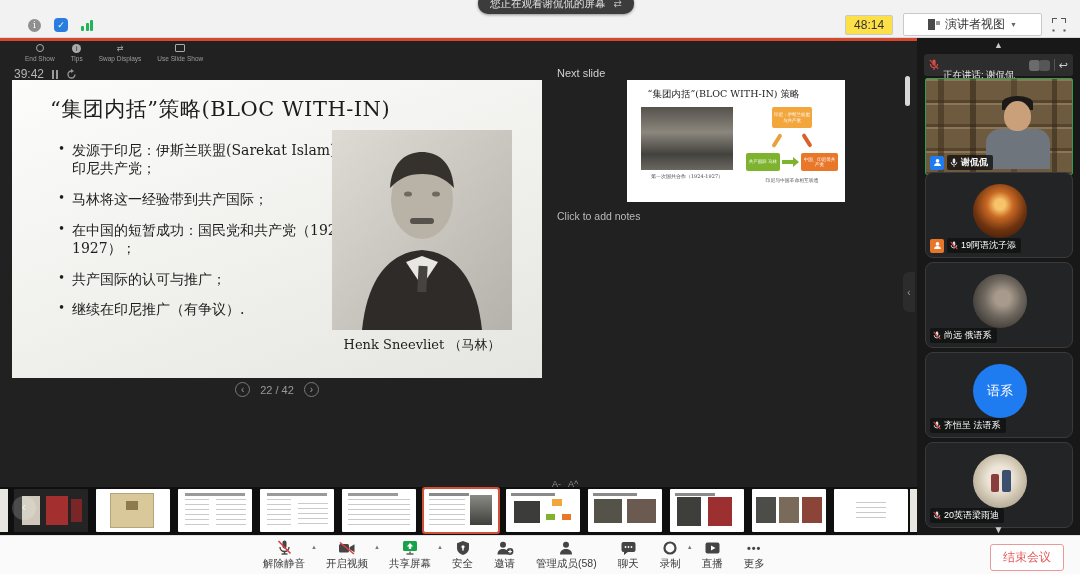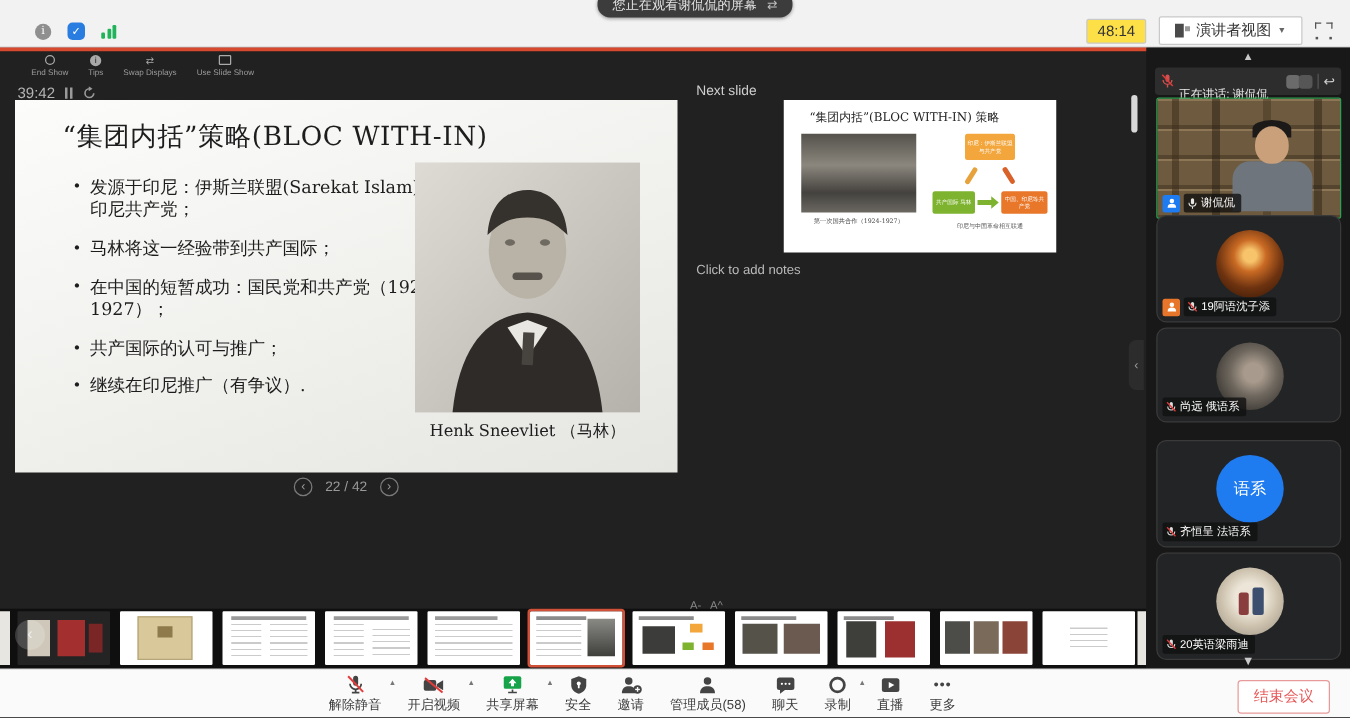--- a/index.html
+++ b/index.html
@@ -15,21 +15,21 @@
              font-size:9px; line-height:13px; text-align:center; font-family:"DejaVu Serif",serif; }
   .ic-shield { width:14px; height:14px; border-radius:4px; background:#2a7de0; color:#fff;
                font-size:9px; line-height:14px; text-align:center; }
   .ic-net { display:flex; align-items:flex-end; gap:1.5px; height:12px; }
   .ic-net i { display:block; width:3px; background:#21b35a; border-radius:1px; }
   .ic-net i:nth-child(1){height:5px;} .ic-net i:nth-child(2){height:8px;} .ic-net i:nth-child(3){height:11px;}
   .topbar-right { position:absolute; right:14px; top:13px; display:flex; gap:10px; align-items:center; }
   .timer-box { border:1px solid #c9c9c9; background:#fde047; color:#333; font-size:12px;
                padding:2px 8px; border-radius:2px; }
   .view-box { display:flex; align-items:center; gap:5px; border:1px solid #c9c9c9; background:#fff;
-              padding:2px 12px; border-radius:2px; color:#333; font-size:12px; }
+              padding:2px 24px; border-radius:2px; color:#333; font-size:12px; }
   .ic-view { position:relative; width:12px; height:11px; }
   .ic-view b { position:absolute; left:0; top:0; width:7px; height:11px; background:#4a4a4a; }
   .ic-view i { position:absolute; right:0; top:2px; width:4px; height:4px; background:#9a9a9a; }
   .ic-caret-dn { font-size:7px; color:#666; font-style:normal; }
   .ic-fullscreen { position:relative; width:14px; height:14px; }
   .ic-fullscreen:before, .ic-fullscreen:after { content:""; position:absolute; width:4px; height:4px; border:1.5px solid #555; }
   .ic-fullscreen:before { left:0; top:0; border-right:none; border-bottom:none; box-shadow:10px 10px 0 -1.5px #555; }
   .ic-fullscreen:after  { right:0; top:0; border-left:none; border-bottom:none; box-shadow:-10px 10px 0 -1.5px #555; }
 
   
@@ -112,21 +112,21 @@
   .sb-up { position:absolute; left:0; top:2px; width:163px; text-align:center; color:#c9c9c9; font-size:9px; }
   .sb-head { position:absolute; left:7px; top:16px; width:149px; height:22px; background:#2d2d2d; border-radius:3px;
              display:flex; align-items:center; gap:4px; padding:0 5px; }
   .sb-head .lbl { color:#ececec; font-size:9.5px; white-space:nowrap; flex:1;margin-top:20px; }
   .blob { width:11px; height:11px; border-radius:3px; background:#6b6b6b; }
   .blob.b2 { background:#565656; margin-left:-5px; }
   .sb-div { width:1px; height:12px; background:#555; }
   .sb-reply { color:#cfcfcf; font-size:11px; }
   .vtile { position:absolute; left:8px; width:148px; background:#232426; border:1px solid #3a3a3a; border-radius:8px; overflow:hidden; }
   .v-video { top:40px; height:97px; border:1px solid #2f9e4f; border-radius:2px;
-             background:repeating-linear-gradient(180deg,#8d7655 0 2px,#6e5a3e 2px 21px,#55442e 21px 24px); }
+             background:repeating-linear-gradient(180deg,#8d7655 0 2px,#6e5a3e 2px 21px,#55442e 21px 24px);font-weight:bold; }
   .v-books { position:absolute; inset:0;
              background:linear-gradient(90deg,transparent 0 8%, rgba(60,45,28,.55) 8% 12%, transparent 12% 30%,
              rgba(42,32,20,.5) 30% 34%, transparent 34% 58%, rgba(70,55,35,.5) 58% 62%, transparent 62% 86%,
              rgba(45,35,22,.5) 86% 90%, transparent 90%); }
   .v-head { position:absolute; left:78px; top:22px; width:27px; height:30px; border-radius:50% 50% 46% 46%; background:#c9a07a; }
   .v-hair { position:absolute; left:76px; top:17px; width:31px; height:14px; border-radius:50% 50% 0 0; background:#1c1a18; }
   .v-body { position:absolute; left:60px; top:50px; width:64px; height:40px; border-radius:14px 14px 0 0; background:#6f757c; }
   .tag-row { position:absolute; left:4px; bottom:4px; display:flex; align-items:center; gap:3px; z-index:3; }
   .badge { width:14px; height:14px; border-radius:2px; display:flex; align-items:center; justify-content:center; }
   .badge.blue { background:#1f7bf0; } .badge.orange { background:#e8762a; }
@@ -400,21 +400,21 @@
           <svg width="8" height="10" viewBox="0 0 10 12">
             <rect x="3.4" y="0.5" width="3.2" height="6" rx="1.6" fill="#ddd"></rect>
             <path d="M1.5 5 a3.5 3.5 0 0 0 7 0" fill="none" stroke="#ddd" stroke-width="1.1"></path>
             <line x1="0.8" y1="0.8" x2="9.2" y2="9.8" stroke="#e23b3b" stroke-width="1.3"></line>
           </svg>
           <span>19阿语沈子添</span>
         </span>
       </div>
     </div>
 
-    <div class="vtile" style="top:224px;height:76px;">
+    <div class="vtile" style="top:224px;height:86px;">
       <div class="avatar av-dog"></div>
       <div class="tag-row">
         <span class="ntag">
           <svg width="8" height="10" viewBox="0 0 10 12">
             <rect x="3.4" y="0.5" width="3.2" height="6" rx="1.6" fill="#ddd"></rect>
             <path d="M1.5 5 a3.5 3.5 0 0 0 7 0" fill="none" stroke="#ddd" stroke-width="1.1"></path>
             <line x1="0.8" y1="0.8" x2="9.2" y2="9.8" stroke="#e23b3b" stroke-width="1.3"></line>
           </svg>
           <span>尚远 俄语系</span>
         </span>

